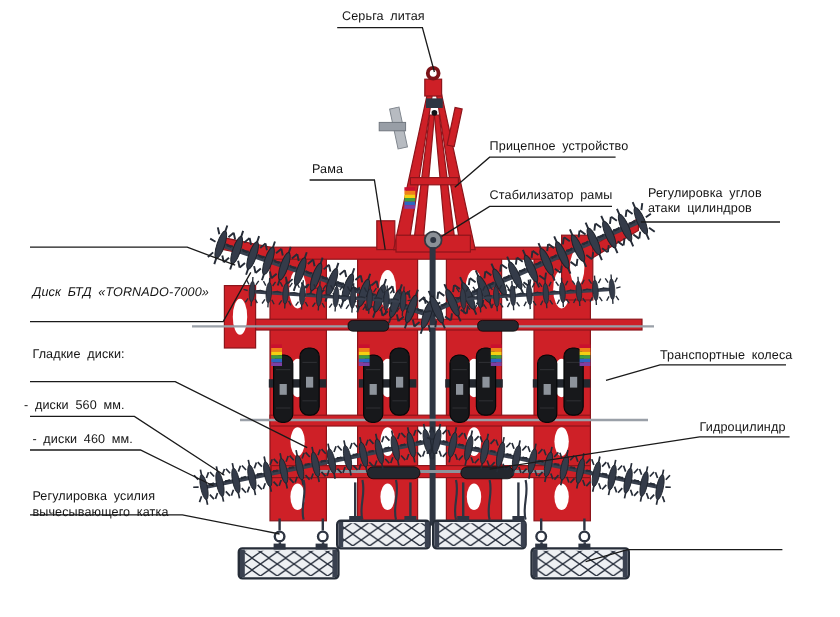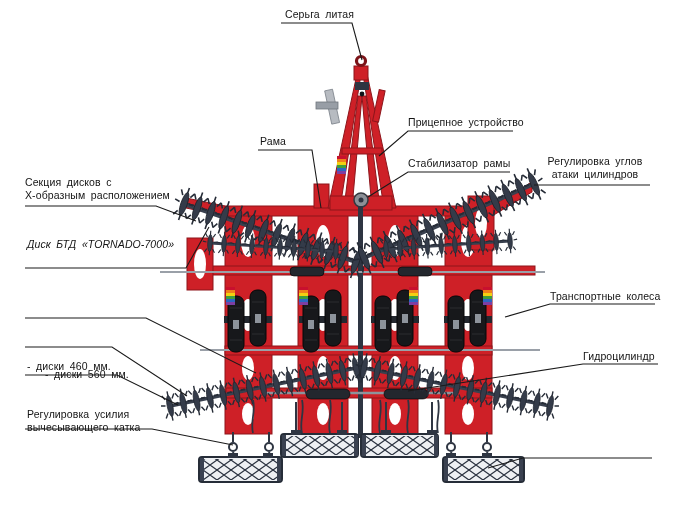--- a/index.html
+++ b/index.html
@@ -1,21 +1,21 @@
 <!DOCTYPE html>
 <html><head>
 <meta charset="utf-8">
 <style>
   html,body{margin:0;padding:0;background:#fff;}
   #stage{position:relative;width:700px;height:488px;background:#ffffff;overflow:hidden;
          font-family:"Liberation Sans","DejaVu Sans",sans-serif;}
   #drawing{position:absolute;left:0;top:0;}
   .lbl{position:absolute;font-size:10.5px;line-height:13px;color:#141414;
        letter-spacing:.1px;word-spacing:2.5px;white-space:nowrap;}
-  .lbl.r{text-align:center;}
+  .lbl.r{text-align:left;}
   .lbl span{display:block;}
 </style>
 </head>
 <body>
 
 <div id="stage">
 
 <svg id="drawing" width="700" height="514" viewBox="0 0 700 514" xmlns="http://www.w3.org/2000/svg">
   <defs>
     <g id="disc">
@@ -334,30 +334,27 @@
 <div class="lbl" style="left:260px;top:135px;text-align:right;">
   <span>Рама</span>
     </div>
 <div class="lbl" style="left:408px;top:157px;">
   <span>Стабилизатор рамы</span>
     </div>
 <div class="lbl r" style="left:540px;top:155px;width:110px;">
   <span>Регулировка углов</span>
   <span>атаки цилиндров</span>
     </div>
-<div class="lbl" style="left:25px;top:176px;">
-  <span>Секция дисков с</span>
-  <span>Х-образным расположением</span>
-    </div>
 <div class="lbl" style="left:27px;top:238px;font-style:italic;">
   <span>Диск БТД «TORNADO-7000»</span>
     </div>
 <div class="lbl" style="left:27px;top:289px;">
-    </div>
-<div class="lbl" style="left:45px;top:332px;margin-top:36px;">
+  <span>Гладкие диски:</span>
+    </div>
+<div class="lbl" style="left:20px;top:332px;">
   <span>- диски 560 мм.</span>
     </div>
 <div class="lbl" style="left:27px;top:360px;">
   <span>- диски 460 мм.</span>
     </div>
 <div class="lbl" style="left:27px;top:408px;">
   <span>Регулировка усилия</span>
   <span>вычесывающего катка</span>
     </div>
 <div class="lbl" style="left:550px;top:290px;">

